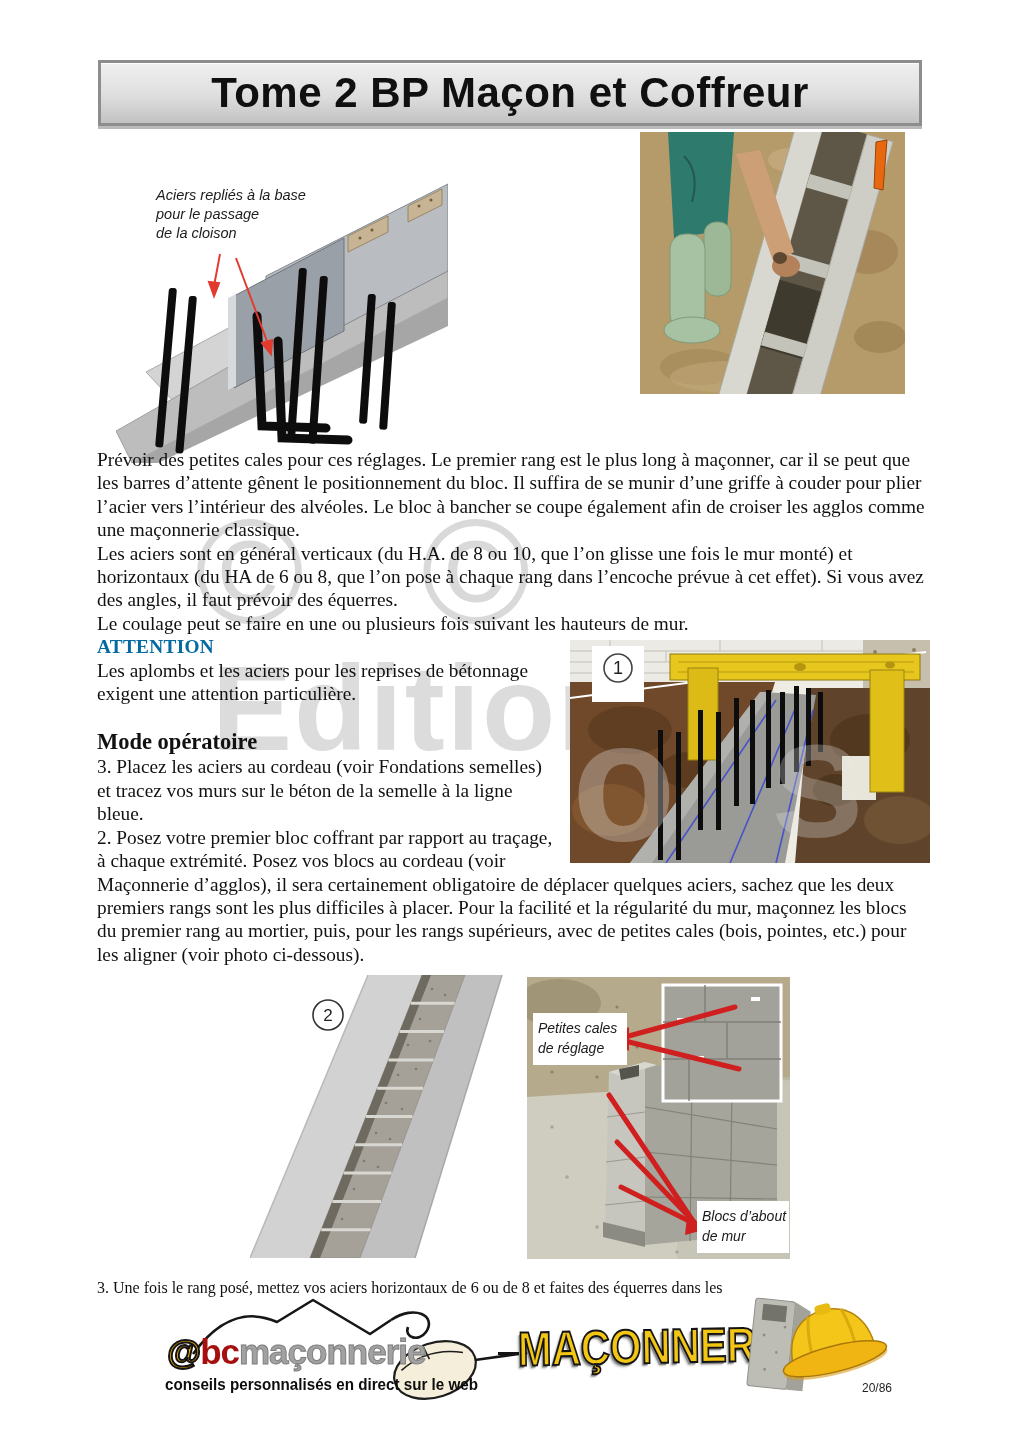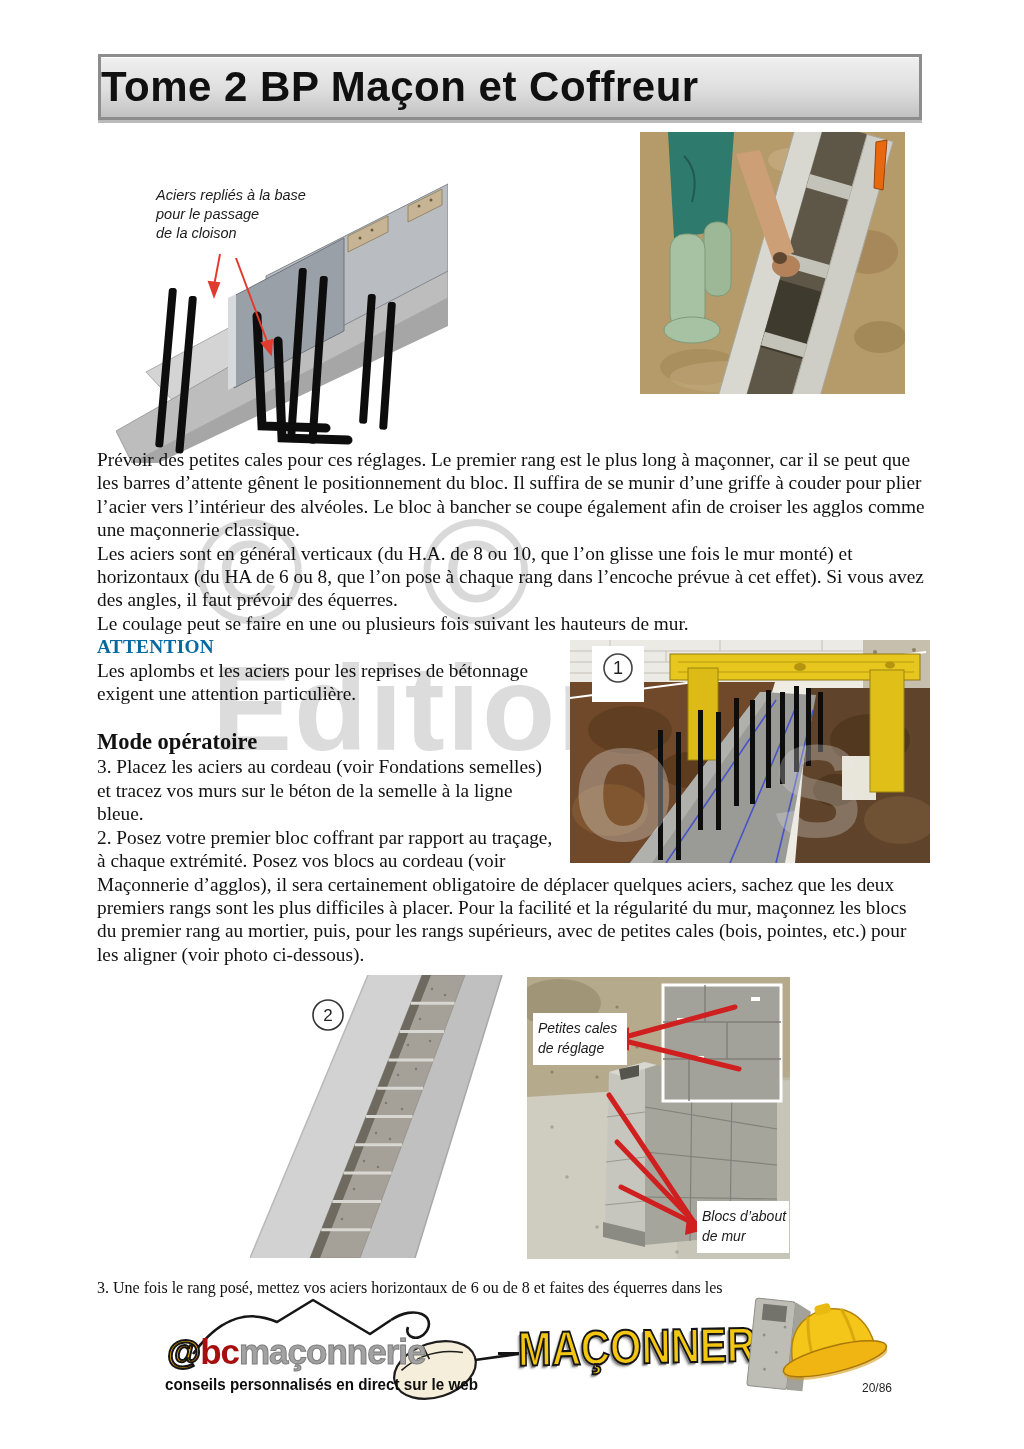--- a/index.html
+++ b/index.html
@@ -7,24 +7,24 @@
         font-family:"Liberation Serif", serif;color:#111;}
   
   .wm{position:absolute;z-index:0;color:#dcdcdc;font-family:"Liberation Sans",sans-serif;
       font-weight:bold;line-height:1;pointer-events:none;white-space:nowrap;}
   .wm-copy{left:195px;top:498px;font-size:148px;font-weight:normal;letter-spacing:38px;color:#d9d9d9;}
   .wm-ed{left:212px;top:648px;font-size:120px;letter-spacing:2px;}
   .wm-blp{left:204px;top:768px;font-size:152px;letter-spacing:8px;}
   
   .content{position:absolute;left:0;top:0;width:1024px;height:1449px;z-index:1;}
   
-  .title-box{position:absolute;left:98px;top:54px;width:818px;height:60px;
+  .title-box{position:absolute;left:98px;top:60px;width:818px;height:60px;
      background:linear-gradient(180deg,#f0f0f0 0%,#dedede 55%,#c2c2c2 100%);
      border:3px solid #8d8d8d;box-shadow:inset 0 1px 0 #ffffff,0 3px 0 rgba(130,130,130,.55);
-     display:flex;align-items:center;justify-content:flex-start;}
+     display:flex;align-items:center;justify-content:center;}
   .title-box .title{font-family:"Liberation Sans",sans-serif;font-weight:bold;font-size:42px;
      color:#101010;letter-spacing:.5px;}
   
   .fig{position:absolute;}
   .fig svg{display:block;}
   .fig-topleft{left:116px;top:129px;width:332px;height:287px;margin-top:47px;}
   .photo-topright{left:640px;top:132px;width:265px;height:262px;}
   .figrow-fig2{left:250px;top:975px;width:275px;height:283px;}
   .figrow-photo{left:527px;top:977px;width:263px;height:258px;}
   

